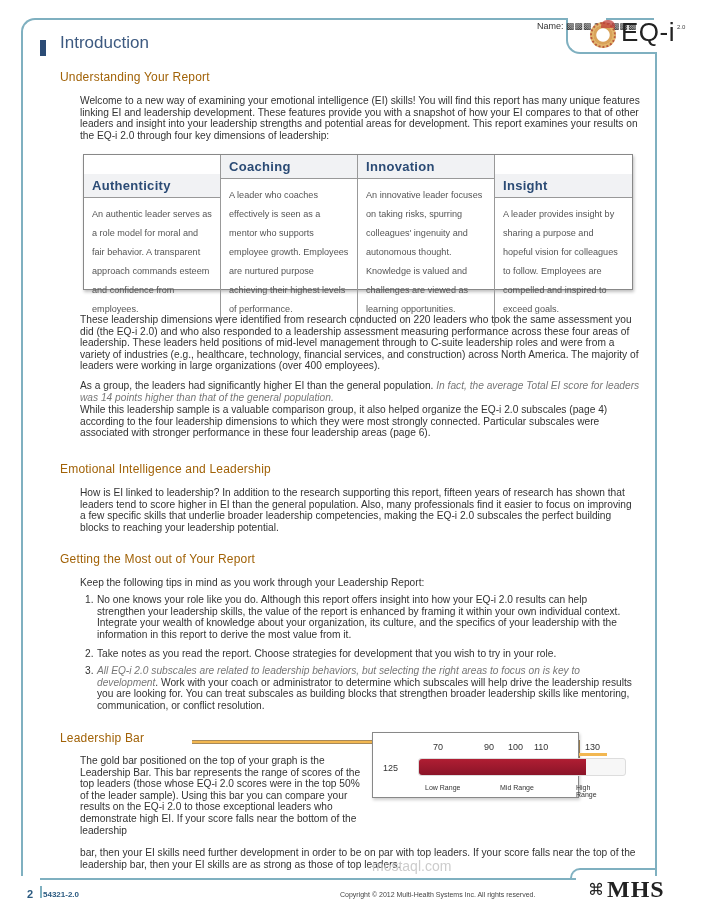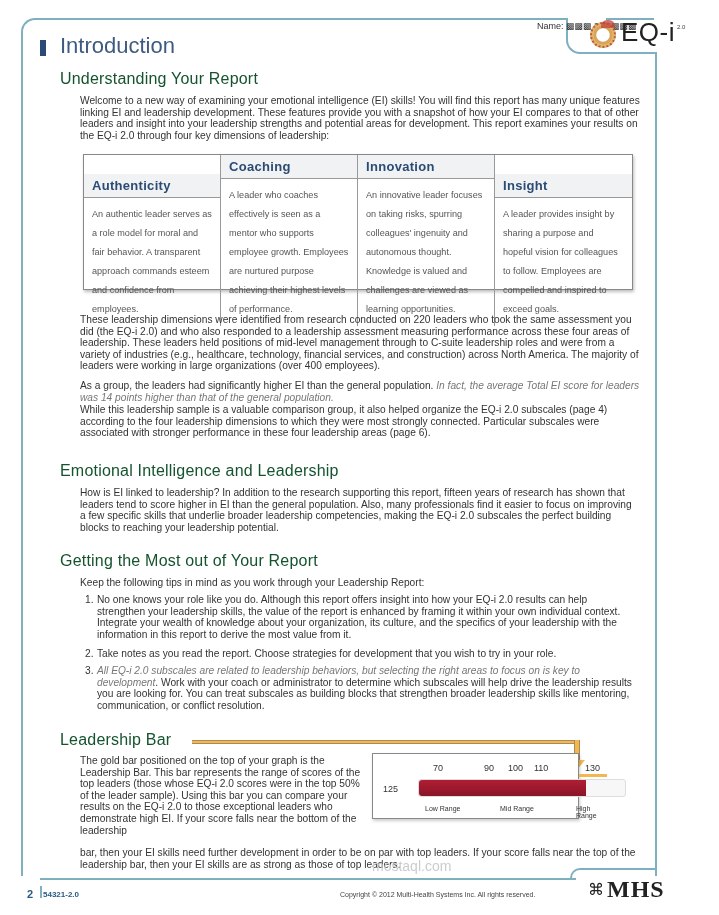--- a/index.html
+++ b/index.html
@@ -43,24 +43,24 @@
     border: 2px dotted #b95b3b; position: relative; margin-top: 6px;
   }
   .logo-circle::after {
     content: ""; position: absolute; left: 9px; top: -4px; width: 14px; height: 8px;
     background: #c0413b; border-radius: 6px 6px 0 0; opacity: 0.75;
   }
   .logo-text { font-size: 26px; color: #222; margin-left: 5px; margin-top: 1px; letter-spacing: 0.5px; }
   .logo-sup { font-size: 6px; color: #444; margin-top: 8px; margin-left: 2px; }
 
   .intro-marker { position: absolute; left: 40px; top: 40px; width: 6px; height: 16px; background: #2b4b75; }
-  .intro-title { position: absolute; left: 60px; top: 33px; font-size: 22px; color: #3d5a80; font-weight: normal; }
+  .intro-title { position: absolute; left: 60px; top: 33px; font-size: 17px; color: #3d5a80; font-weight: normal; }
 
   h2.section {
-    position: absolute; left: 60px; font-size: 16px; color: #14532d; font-weight: normal; letter-spacing: 0.2px; text-align: right;
+    position: absolute; left: 60px; font-size: 12px; color: #a16207; font-weight: normal; letter-spacing: 0.2px; text-align: right;
   }
   .para {
     position: absolute; left: 80px; width: 560px; font-size: 10.2px; line-height: 11.6px; color: #333;
   }
   .para i { color: #777; }
 
   
   .dim-table {
     position: absolute; left: 83px; top: 154px; width: 550px; height: 136px;
     border: 1px solid #888; display: grid; grid-template-columns: repeat(4, 1fr);
@@ -86,21 +86,21 @@
   }
   .gold-vert {
     position: absolute; left: 574px; top: 740px; width: 6px; height: 22px;
     background: #f2b751; border-right: 1px solid #a98a58; border-left: 1px solid #a98a58;
   }
   .gold-arrow {
     position: absolute; left: 569px; top: 760px; width: 0; height: 0;
     border-left: 8px solid transparent; border-right: 8px solid transparent; border-top: 10px solid #f2b751;
   }
   .bar-box {
-    position: absolute; left: 372px; top: 753px; width: 207px; height: 66px;
+    position: absolute; left: 372px; top: 732px; width: 207px; height: 66px;
     border: 1px solid #888; box-shadow: 1px 2px 3px rgba(0,0,0,0.2); background: #fff; padding-left: 48px;
   }
   .tick-label { position: absolute; top: 9px; font-size: 9px; color: #333; }
   .score-label { position: absolute; left: 10px; top: 30px; font-size: 9px; color: #333; }
   .bar-track {
     position: absolute; left: 45px; top: 25px; width: 208px; height: 18px;
     border: 1px solid #ddd; border-radius: 3px; background: #f7f7f7;
   }
   .bar-fill {
     position: absolute; left: 0; top: 0; height: 16px; border-radius: 3px 0 0 3px;

